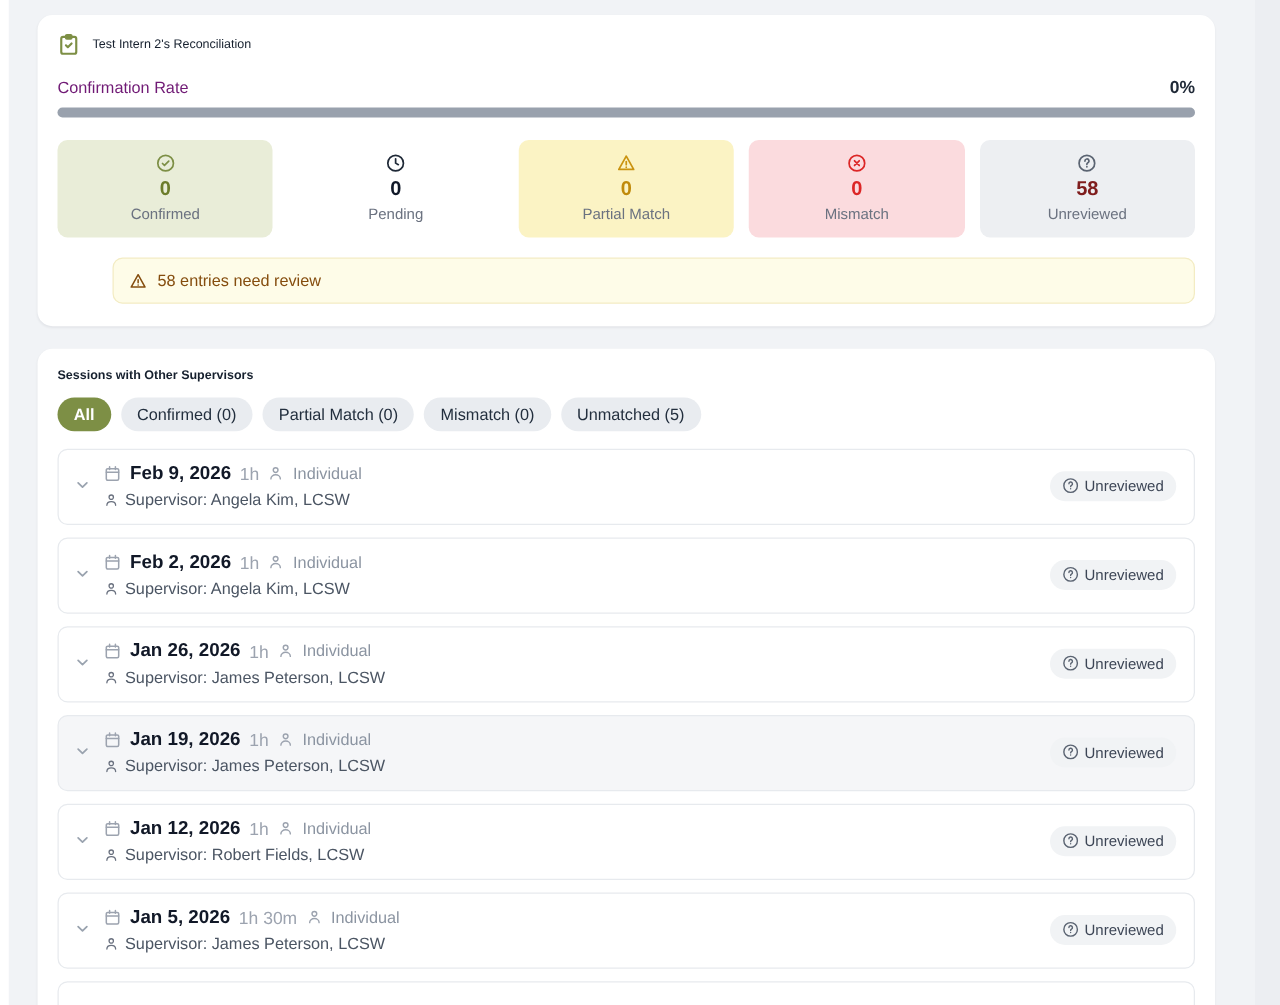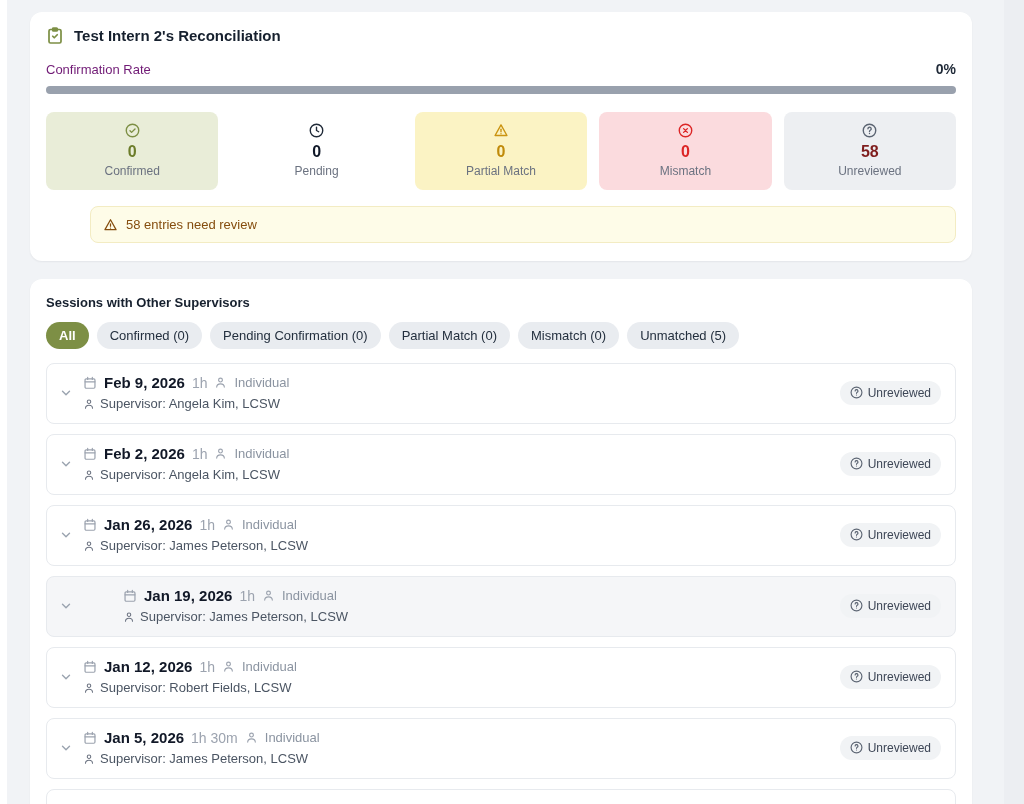--- a/index.html
+++ b/index.html
@@ -12,21 +12,21 @@
     color:#16202e;
   }
   .left-strip { position:absolute; left:0; top:0; width:7px; height:100%; background:#ffffff; }
   .right-strip { position:absolute; right:0; top:0; width:20px; height:100%; background:#eceef2; }
   .content { position:absolute; left:30px; top:12px; width:942px; }
 
   .card { background:#ffffff; border-radius:12px; box-shadow:0 1px 2px rgba(16,24,40,.06); }
   .card-recon { padding:14px 16px 18px; margin-bottom:18px; }
 
   .recon-header { display:flex; align-items:center; gap:10px; margin-bottom:16px; }
-  .recon-title { font-size:15px; font-weight:bold; color:#16202e; }
+  .recon-title { font-size:10px; font-weight:normal; color:#16202e; }
   .clipboard-icon { color:#7d8f45; display:flex; }
 
   .rate-row { display:flex; justify-content:space-between; align-items:center; margin-bottom:9px; }
   .rate-label { font-size:13px; color:#701a75; }
   .rate-value { font-size:14px; font-weight:bold; color:#1f2937; }
   .progress-track { height:8px; border-radius:6px; background:#99a1ad; margin-bottom:18px; overflow:hidden; }
   .progress-fill { height:100%; background:#7d8f45; width:0%; }
 
   .stats { display:flex; gap:12px; margin-bottom:16px; }
   .stat { flex:1; border-radius:8px; padding:10px 8px 12px; text-align:center; }
@@ -40,36 +40,36 @@
   .stat-unreviewed { background:#edeff2; } .stat-unreviewed .stat-count { color:#7f1d1d; } .stat-unreviewed .stat-icon { color:#5b6472; }
 
   .alert-banner {
     background:#fefce8; border:1px solid #f3ecc3; border-radius:8px;
     padding:10px 12px; font-size:13px; color:#854d0e;
     display:flex; align-items:center; gap:8px;margin-left:44px;
   }
   .alert-banner svg { flex:none; }
 
   .card-sessions { padding:16px 16px 20px; }
-  .section-title { font-size:13px; font-weight:bold; color:#16202e; margin-bottom:12px; }
+  .section-title { font-size:10px; font-weight:bold; color:#16202e; margin-bottom:12px; }
   .chips { display:flex; gap:8px; margin-bottom:14px; }
   .chip {
     background:#e9ecf0; color:#232f3e; font-size:13px; line-height:15px;
     padding:6px 13px; border-radius:999px; border:none; cursor:pointer;
     font-family:"Liberation Sans", sans-serif; white-space:nowrap;
   }
   .chip.active { background:#7d8f45; color:#ffffff; font-weight:bold; }
 
   .session-rows { display:flex; flex-direction:column; gap:10px; }
   .session {
     border:1px solid #e7eaee; border-radius:8px; background:#ffffff;
     display:flex; align-items:center; padding:10px 14px 12px 12px;
     min-height:61px;
   }
-  .session.highlight { background:#f5f6f8;gap:40px; }
+  .session.highlight { background:#f5f6f8; }
   .chevron { color:#9aa3af; margin-right:10px; margin-top:4px; flex:none; cursor:pointer; }
   .session-main { flex:1; }
   .line1 { display:flex; align-items:center; gap:7px; }
   .cal-icon, .person-icon { color:#9ca3af; display:flex; flex:none; }
   .sess-date { font-size:15px; font-weight:bold; color:#111827; }
   .sess-duration { font-size:14px; color:#9ca3af; }
   .sess-type { font-size:13px; color:#8b94a1; }
   .line2 { display:flex; align-items:center; gap:5px; margin-top:5px; font-size:13px; color:#4b5563; }
   .line2 .person-icon { color:#6b7280; }
   .status-badge {
@@ -170,21 +170,20 @@
       <span>58 entries need review</span>
     </div>
   </section>
 
   <section class="card card-sessions">
     <h2 class="section-title">Sessions with Other Supervisors</h2>
 
     <div class="chips">
       <button class="chip active">All</button>
       <button class="chip">Confirmed (0)</button>
-      <button class="chip">Pending Confirmation (0)</button>
       <button class="chip">Partial Match (0)</button>
       <button class="chip">Mismatch (0)</button>
       <button class="chip">Unmatched (5)</button>
     </div>
 
     <div class="session-rows">
   <div class="session">
     <span class="chevron">
       <svg width="14" height="14" viewBox="0 0 24 24" fill="none" stroke="currentColor" stroke-width="2.4" stroke-linecap="round" stroke-linejoin="round">
               <path d="M6 9l6 6 6-6"></path>

